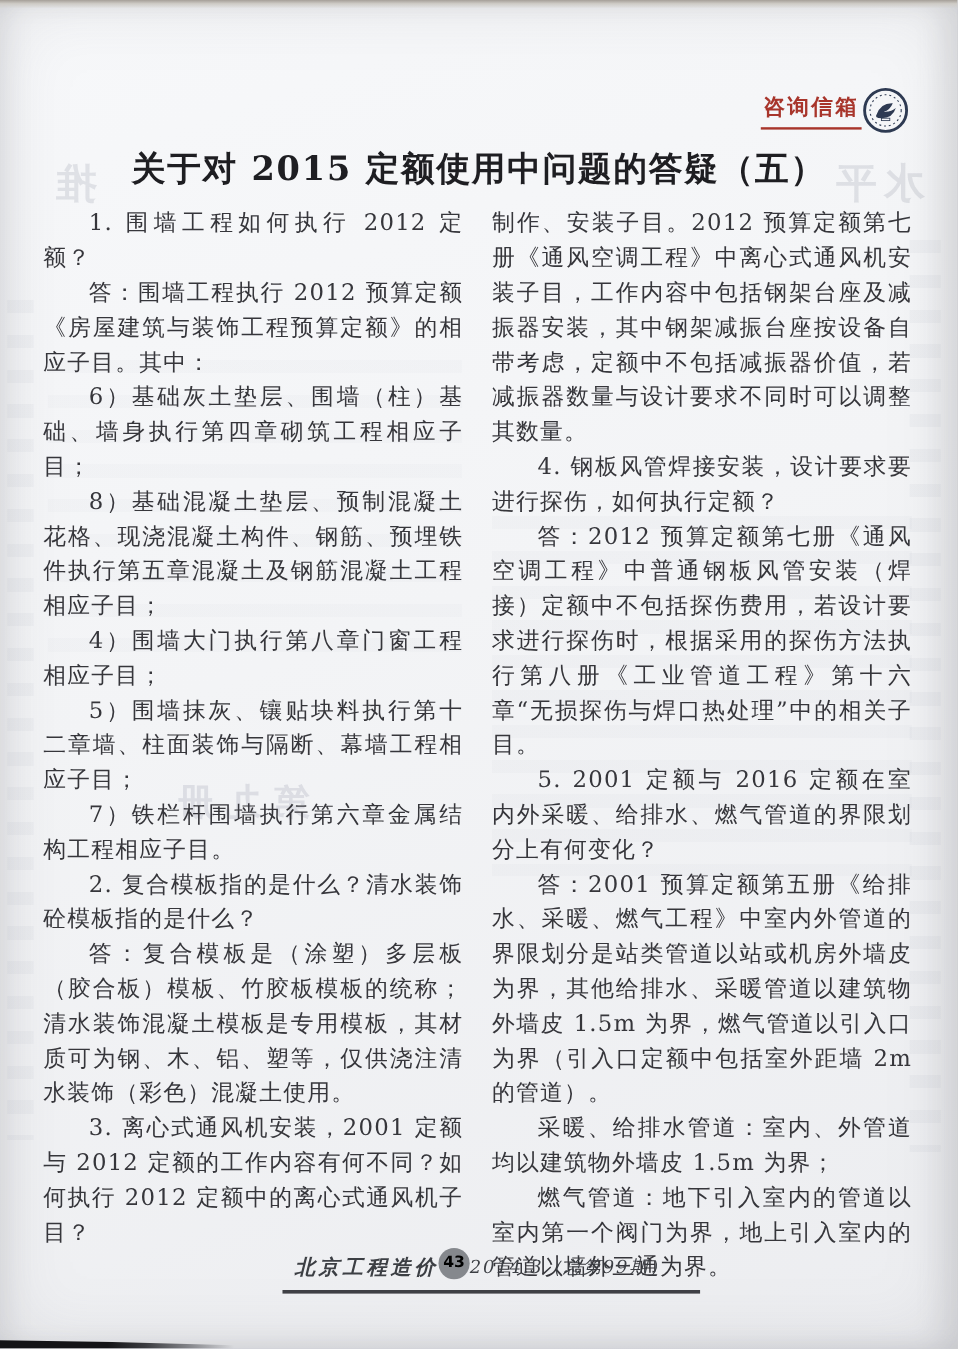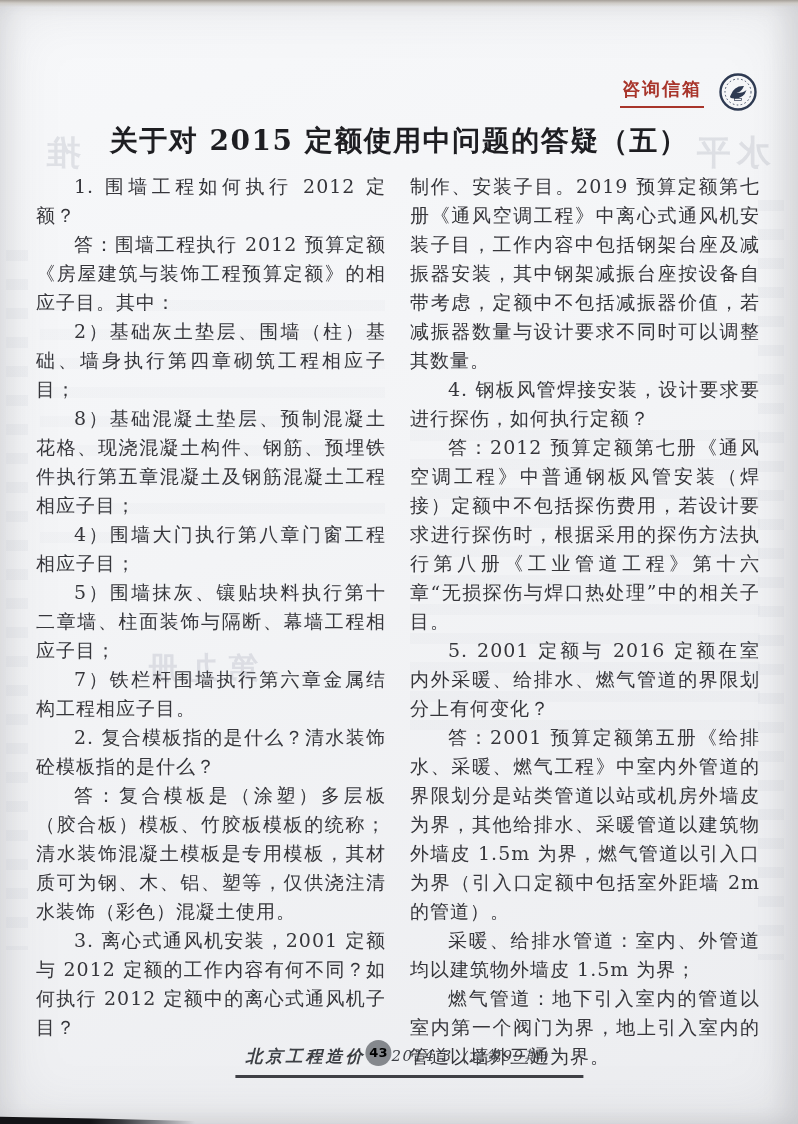--- a/index.html
+++ b/index.html
@@ -18,21 +18,21 @@
     background:linear-gradient(#a59f98 0%,#cfccc7 45%,rgba(0,0,0,0) 100%);
   }
   .scan-bottom-wedge{
     position:absolute;bottom:0;left:0;width:195px;height:8px;
     background:linear-gradient(90deg,#141417 0%,#141417 46%,#3a3b3f 62%,#8a8b90 82%,rgba(0,0,0,0) 100%);
     clip-path:polygon(0 10%,48% 30%,100% 62%,100% 100%,0 100%);
   }
   
   .header{
     position:absolute;top:72px;right:40px;
-    display:flex;align-items:center;gap:14px;
+    display:flex;align-items:center;gap:0;
   }
   .mailbox-label{
     font-family:"DejaVu Sans","Liberation Sans",sans-serif;
     font-weight:bold;font-size:18px;letter-spacing:2px;
     color:#a8352b;
     border-bottom:2px solid #a8352b;
     padding:0 2px 5px 2px;
   }
   .seal{width:40px;height:40px;display:block;}
   
@@ -116,32 +116,32 @@
       <rect x="16.5" y="26.5" width="7" height="2" fill="none" stroke="#2e3a52" stroke-width="0.7"></rect>
     </svg>
   </div>
 
   <div class="title">关于对 2015 定额使用中问题的答疑（五）</div>
 
   <div class="columns">
     <div class="col">
       <p>1. 围墙工程如何执行 2012 定额？</p>
       <p>答：围墙工程执行 2012 预算定额《房屋建筑与装饰工程预算定额》的相应子目。其中：</p>
-      <p>2）基础灰土垫层、围墙（柱）基础、墙身执行第四章砌筑工程相应子目；</p>
+      <p>6）基础灰土垫层、围墙（柱）基础、墙身执行第四章砌筑工程相应子目；</p>
       <p>8）基础混凝土垫层、预制混凝土花格、现浇混凝土构件、钢筋、预埋铁件执行第五章混凝土及钢筋混凝土工程相应子目；</p>
       <p>4）围墙大门执行第八章门窗工程相应子目；</p>
       <p>5）围墙抹灰、镶贴块料执行第十二章墙、柱面装饰与隔断、幕墙工程相应子目；</p>
       <p>7）铁栏杆围墙执行第六章金属结构工程相应子目。</p>
       <p>2. 复合模板指的是什么？清水装饰砼模板指的是什么？</p>
       <p>答：复合模板是（涂塑）多层板（胶合板）模板、竹胶板模板的统称；清水装饰混凝土模板是专用模板，其材质可为钢、木、铝、塑等，仅供浇注清水装饰（彩色）混凝土使用。</p>
       <p>3. 离心式通风机安装，2001 定额与 2012 定额的工作内容有何不同？如何执行 2012 定额中的离心式通风机子目？</p>
 
     </div>
     <div class="col">
-      <p class="cont">制作、安装子目。2019 预算定额第七册《通风空调工程》中离心式通风机安装子目，工作内容中包括钢架台座及减振器安装，其中钢架减振台座按设备自带考虑，定额中不包括减振器价值，若减振器数量与设计要求不同时可以调整其数量。</p>
+      <p class="cont">制作、安装子目。2012 预算定额第七册《通风空调工程》中离心式通风机安装子目，工作内容中包括钢架台座及减振器安装，其中钢架减振台座按设备自带考虑，定额中不包括减振器价值，若减振器数量与设计要求不同时可以调整其数量。</p>
       <p>4. 钢板风管焊接安装，设计要求要进行探伤，如何执行定额？</p>
       <p>答：2012 预算定额第七册《通风空调工程》中普通钢板风管安装（焊接）定额中不包括探伤费用，若设计要求进行探伤时，根据采用的探伤方法执行第八册《工业管道工程》第十六章“无损探伤与焊口热处理”中的相关子目。</p>
       <p>5. 2001 定额与 2016 定额在室内外采暖、给排水、燃气管道的界限划分上有何变化？</p>
       <p>答：2001 预算定额第五册《给排水、采暖、燃气工程》中室内外管道的界限划分是站类管道以站或机房外墙皮为界，其他给排水、采暖管道以建筑物外墙皮 1.5m 为界，燃气管道以引入口为界（引入口定额中包括室外距墙 2m 的管道）。</p>
       <p>采暖、给排水管道：室内、外管道均以建筑物外墙皮 1.5m 为界；</p>
       <p>燃气管道：地下引入室内的管道以室内第一个阀门为界，地上引入室内的管道以墙外三通为界。</p>
 
     </div>
   </div>
 

